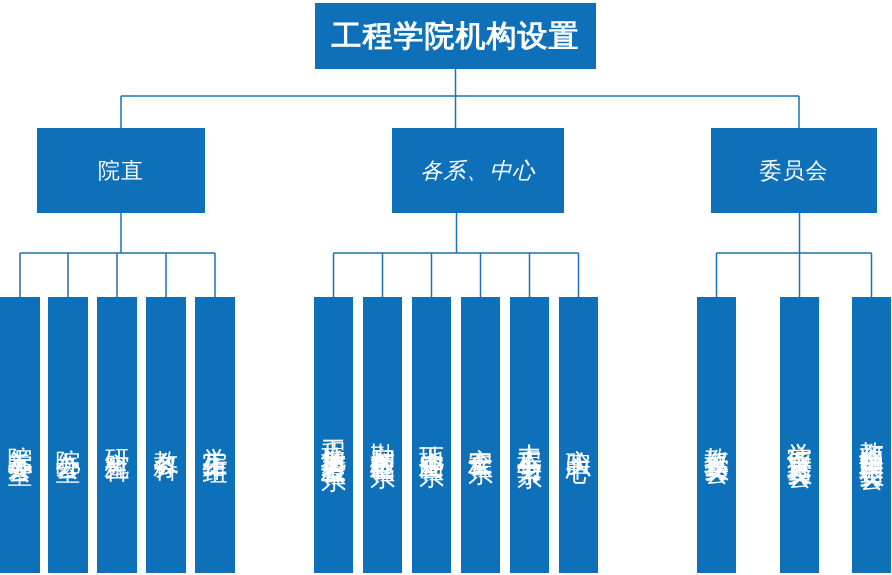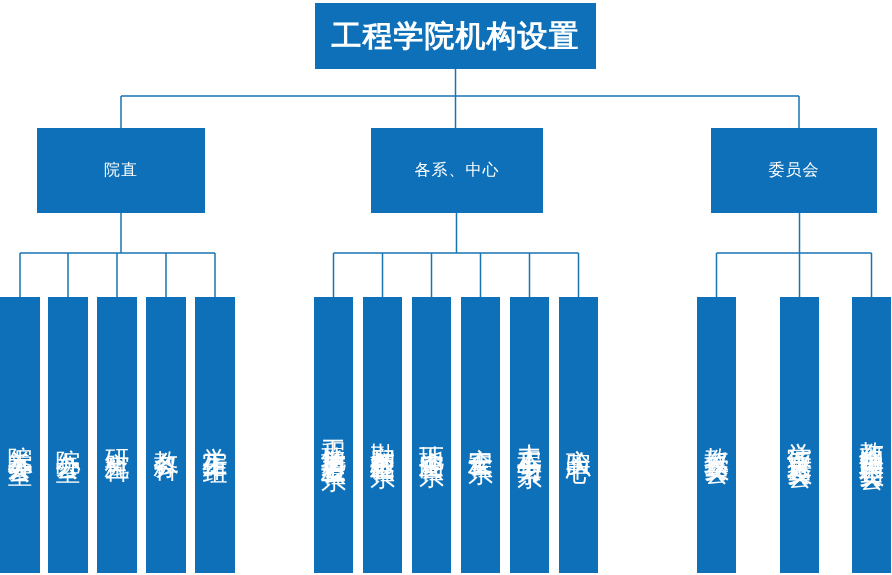--- a/index.html
+++ b/index.html
@@ -33,21 +33,21 @@
     text-align: center;
   }
   .title-box {
     left: 315px; top: 3px; width: 281px; height: 66px;
     font-size: 30px;
     font-weight: bold;
     letter-spacing: 1px;
   }
   .branch-box {
     top: 128px; height: 85px;
-    font-size: 16px;
+    font-size: 22px;
     letter-spacing: 1px;
   }
   .leaf-box {
     top: 297px; height: 276px;
     font-size: 25px;
     writing-mode: vertical-rl;
     text-orientation: upright;
     letter-spacing: 3px;
     line-height: 1;
   }
@@ -68,21 +68,21 @@
              M333.5 253 H578.5
              M333.5 253 V297 M382.5 253 V297 M431.5 253 V297 M480.5 253 V297 M529.5 253 V297 M578.5 253 V297
              M799.5 213 V253
              M716.5 253 H871.5
              M716.5 253 V297 M799.5 253 V297 M871.5 253 V297"></path>
   </svg>
 
   <div class="box title-box">工程学院机构设置</div>
 
   <div class="box branch-box" style="left:37px; width:168px;">院直</div>
-  <div class="box branch-box" style="left:371px; width:172px;">各系、中心</div>
+  <div class="box branch-box" style="left:392px; width:172px;font-style:italic;">各系、中心</div>
   <div class="box branch-box" style="left:711px; width:166px;text-align:right;">委员会</div>
 
   <div class="box leaf-box" style="left:0px; width:40px;">院党委办公室</div>
   <div class="box leaf-box" style="left:48px; width:40px;">院办公室</div>
   <div class="box leaf-box" style="left:97px; width:40px;">研究生科</div>
   <div class="box leaf-box" style="left:146px; width:40px;">教务科</div>
   <div class="box leaf-box" style="left:195px; width:40px;">学生工作组</div>
 
   <div class="box leaf-box" style="left:314px; width:39px;">工程地质与岩土工程系</div>
   <div class="box leaf-box" style="left:363px; width:39px;">勘察与基础工程系</div>

